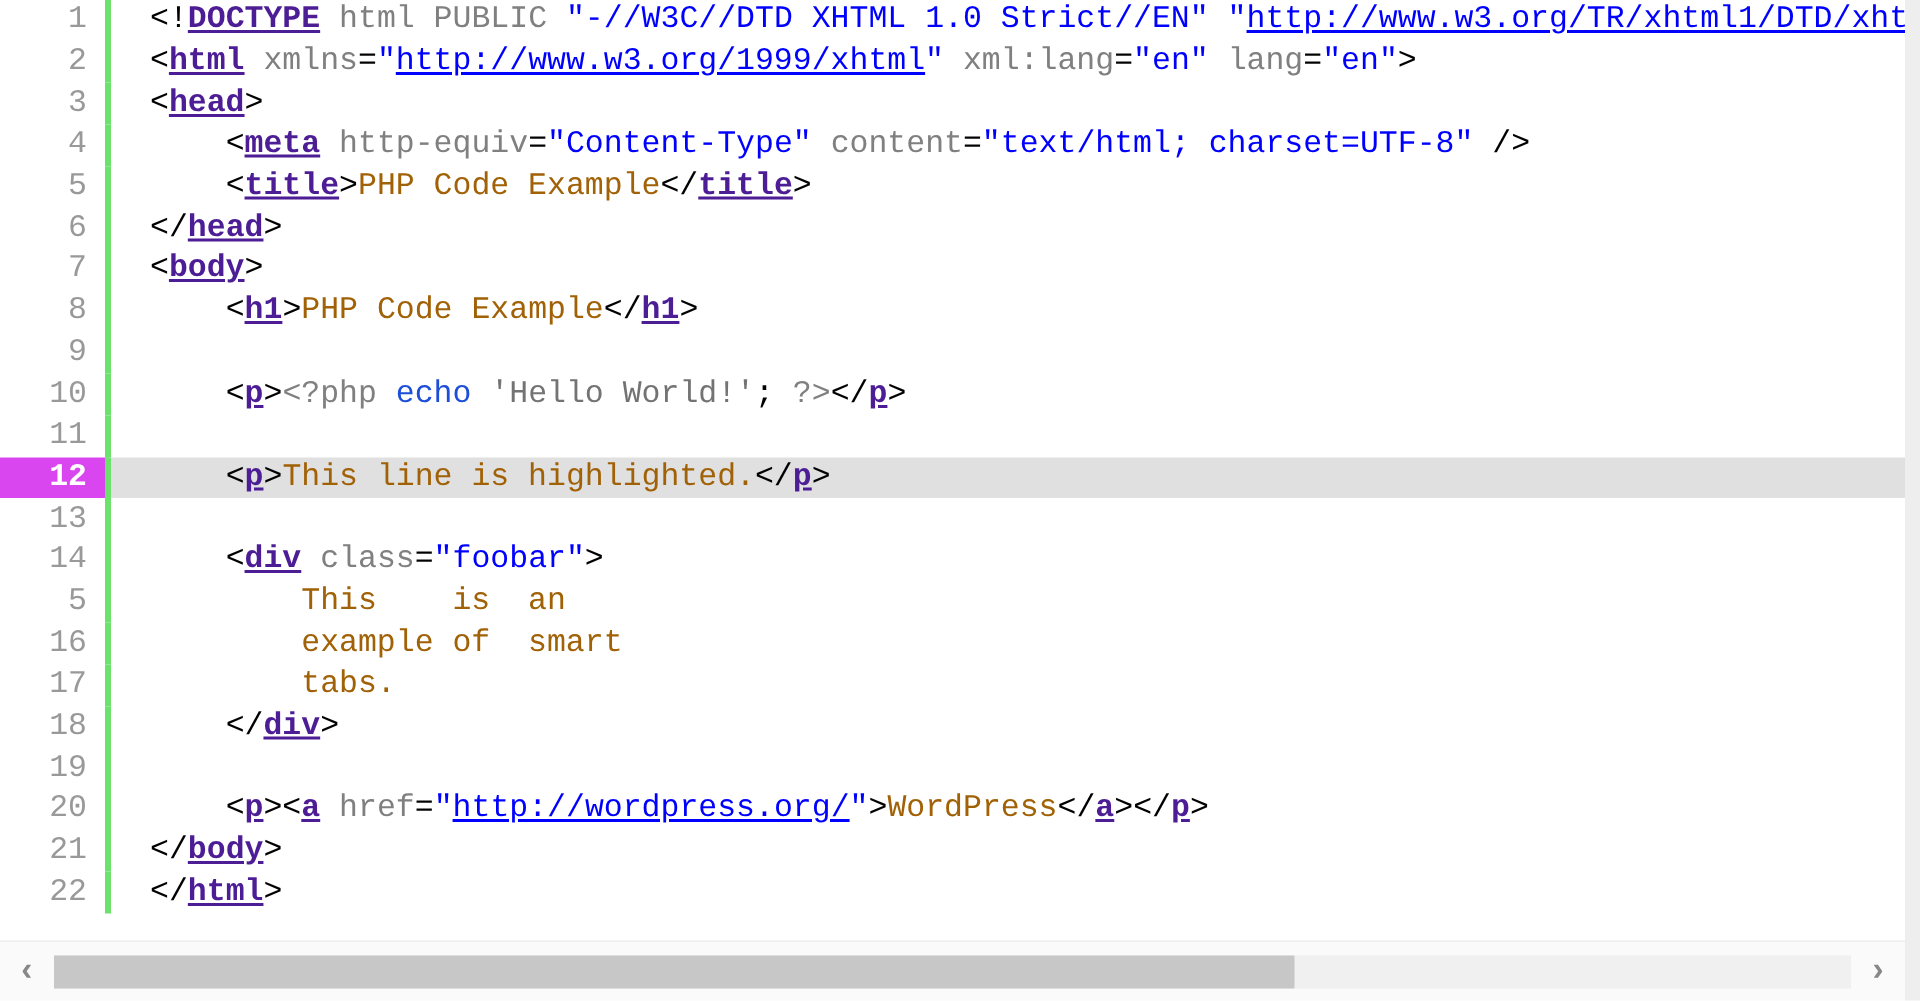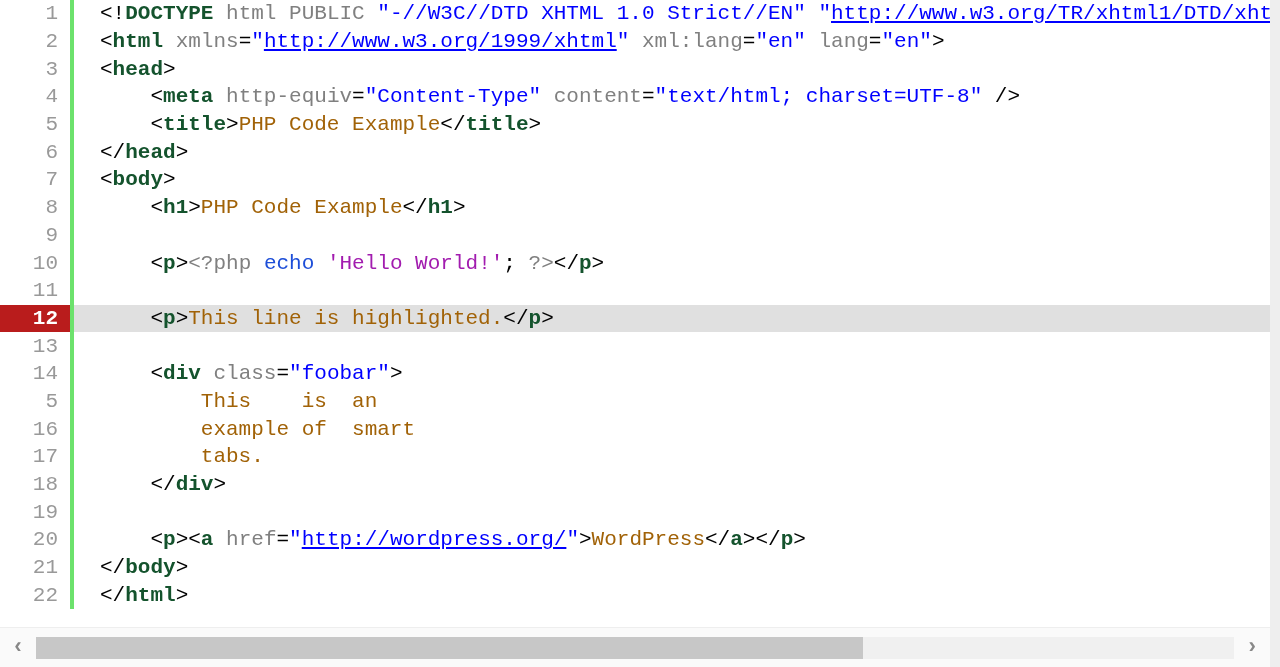--- a/index.html
+++ b/index.html
@@ -39,37 +39,37 @@
     user-select: none;
     font-weight: 400;
   }
   .code-cell {
     padding-left: 26px;
     white-space: pre;
     vertical-align: middle;
     color: #000;
   }
   tr.hl .gutter {
-    background: #b91c1c;
+    background: #d946ef;
     color: #fff;
     font-weight: 700;
   }
   tr.hl .code-cell {
     background: #e0e0e0;
   }
   
-  .kw   { color: #14532d; font-weight: 700; }   
+  .kw   { color: #4c1d95; font-weight: 700; text-decoration: underline; }   
   .attr { color: #808080; }                   
   .str  { color: #0000ff; }                   
   .lnk  { color: #0000ff; text-decoration: underline; } 
   .brkt { color: #000; }                      
   .txt  { color: #a16207; }                      
   .php-open { color: #808080; text-align: right; }               
   .php-kw   { color: #1d4ed8; font-weight: 400; } 
-  .php-str  { color: #a21caf; }               
+  .php-str  { color: #737373; }               
 
   
   .hscroll {
     position: absolute;
     left: 0; right: 0; bottom: 0;
     height: 40px;
     display: flex;
     align-items: center;
     background: #fafafa;
     border-top: 1px solid #eee;

